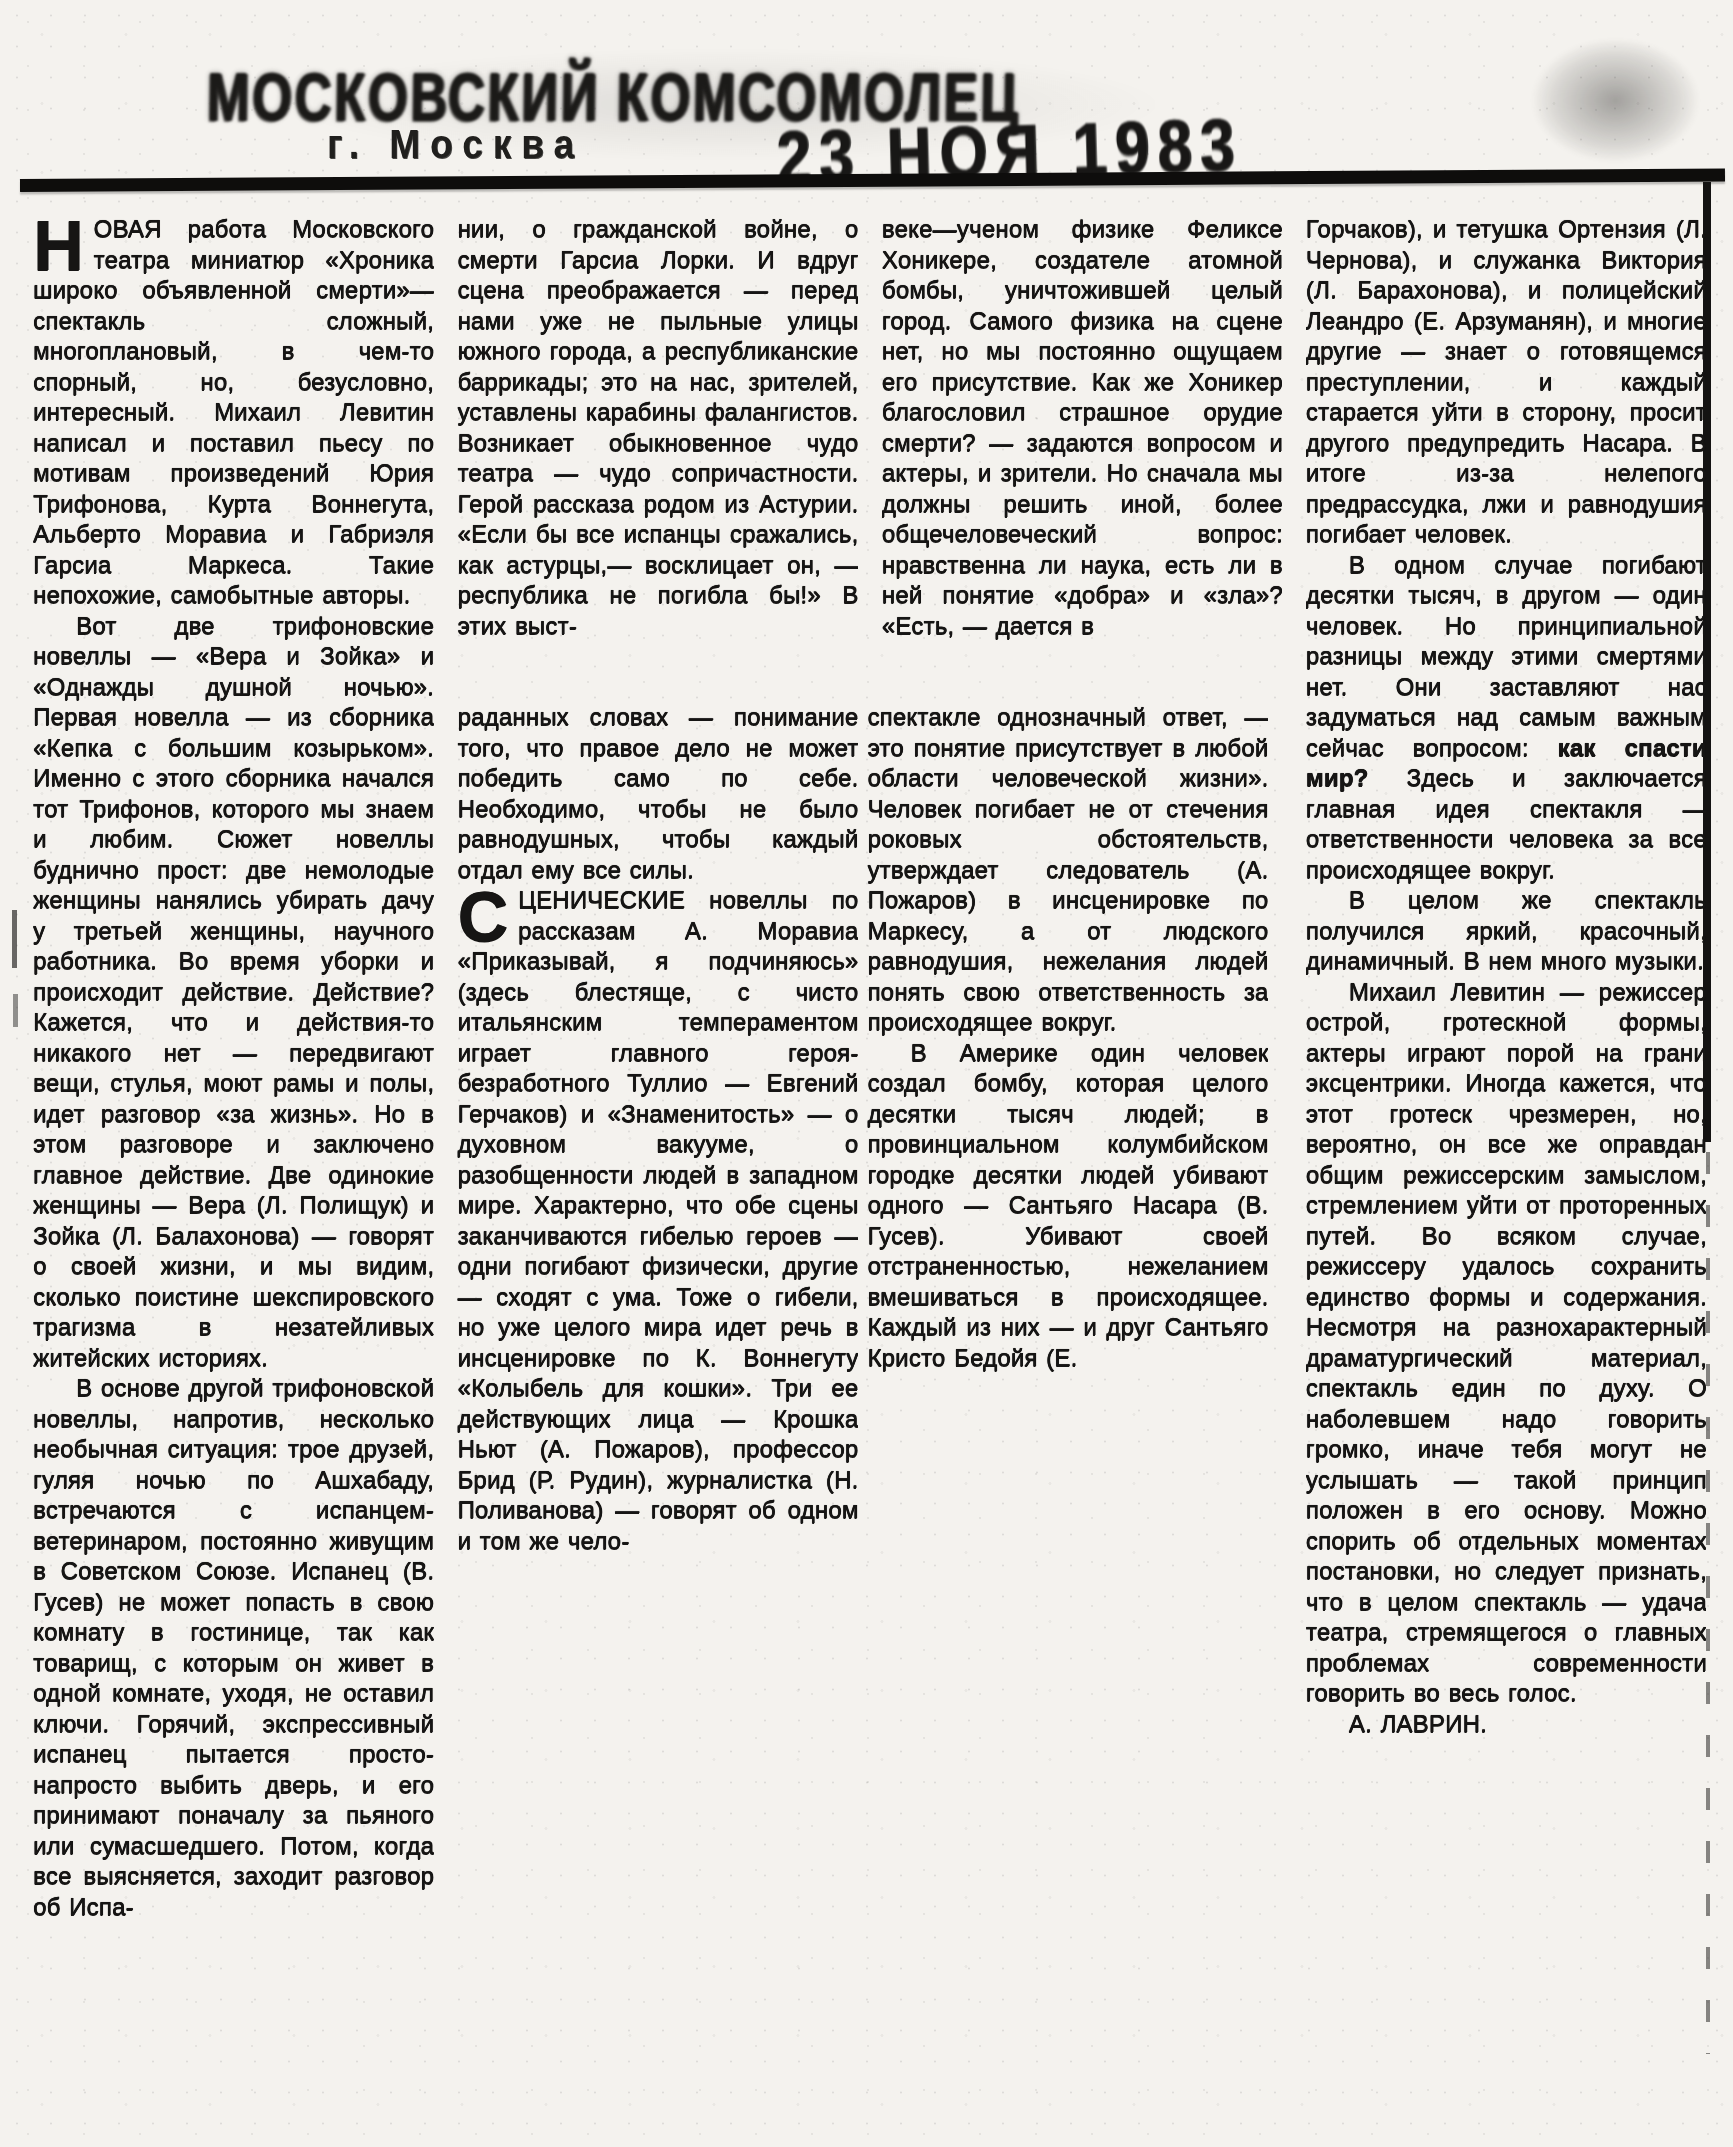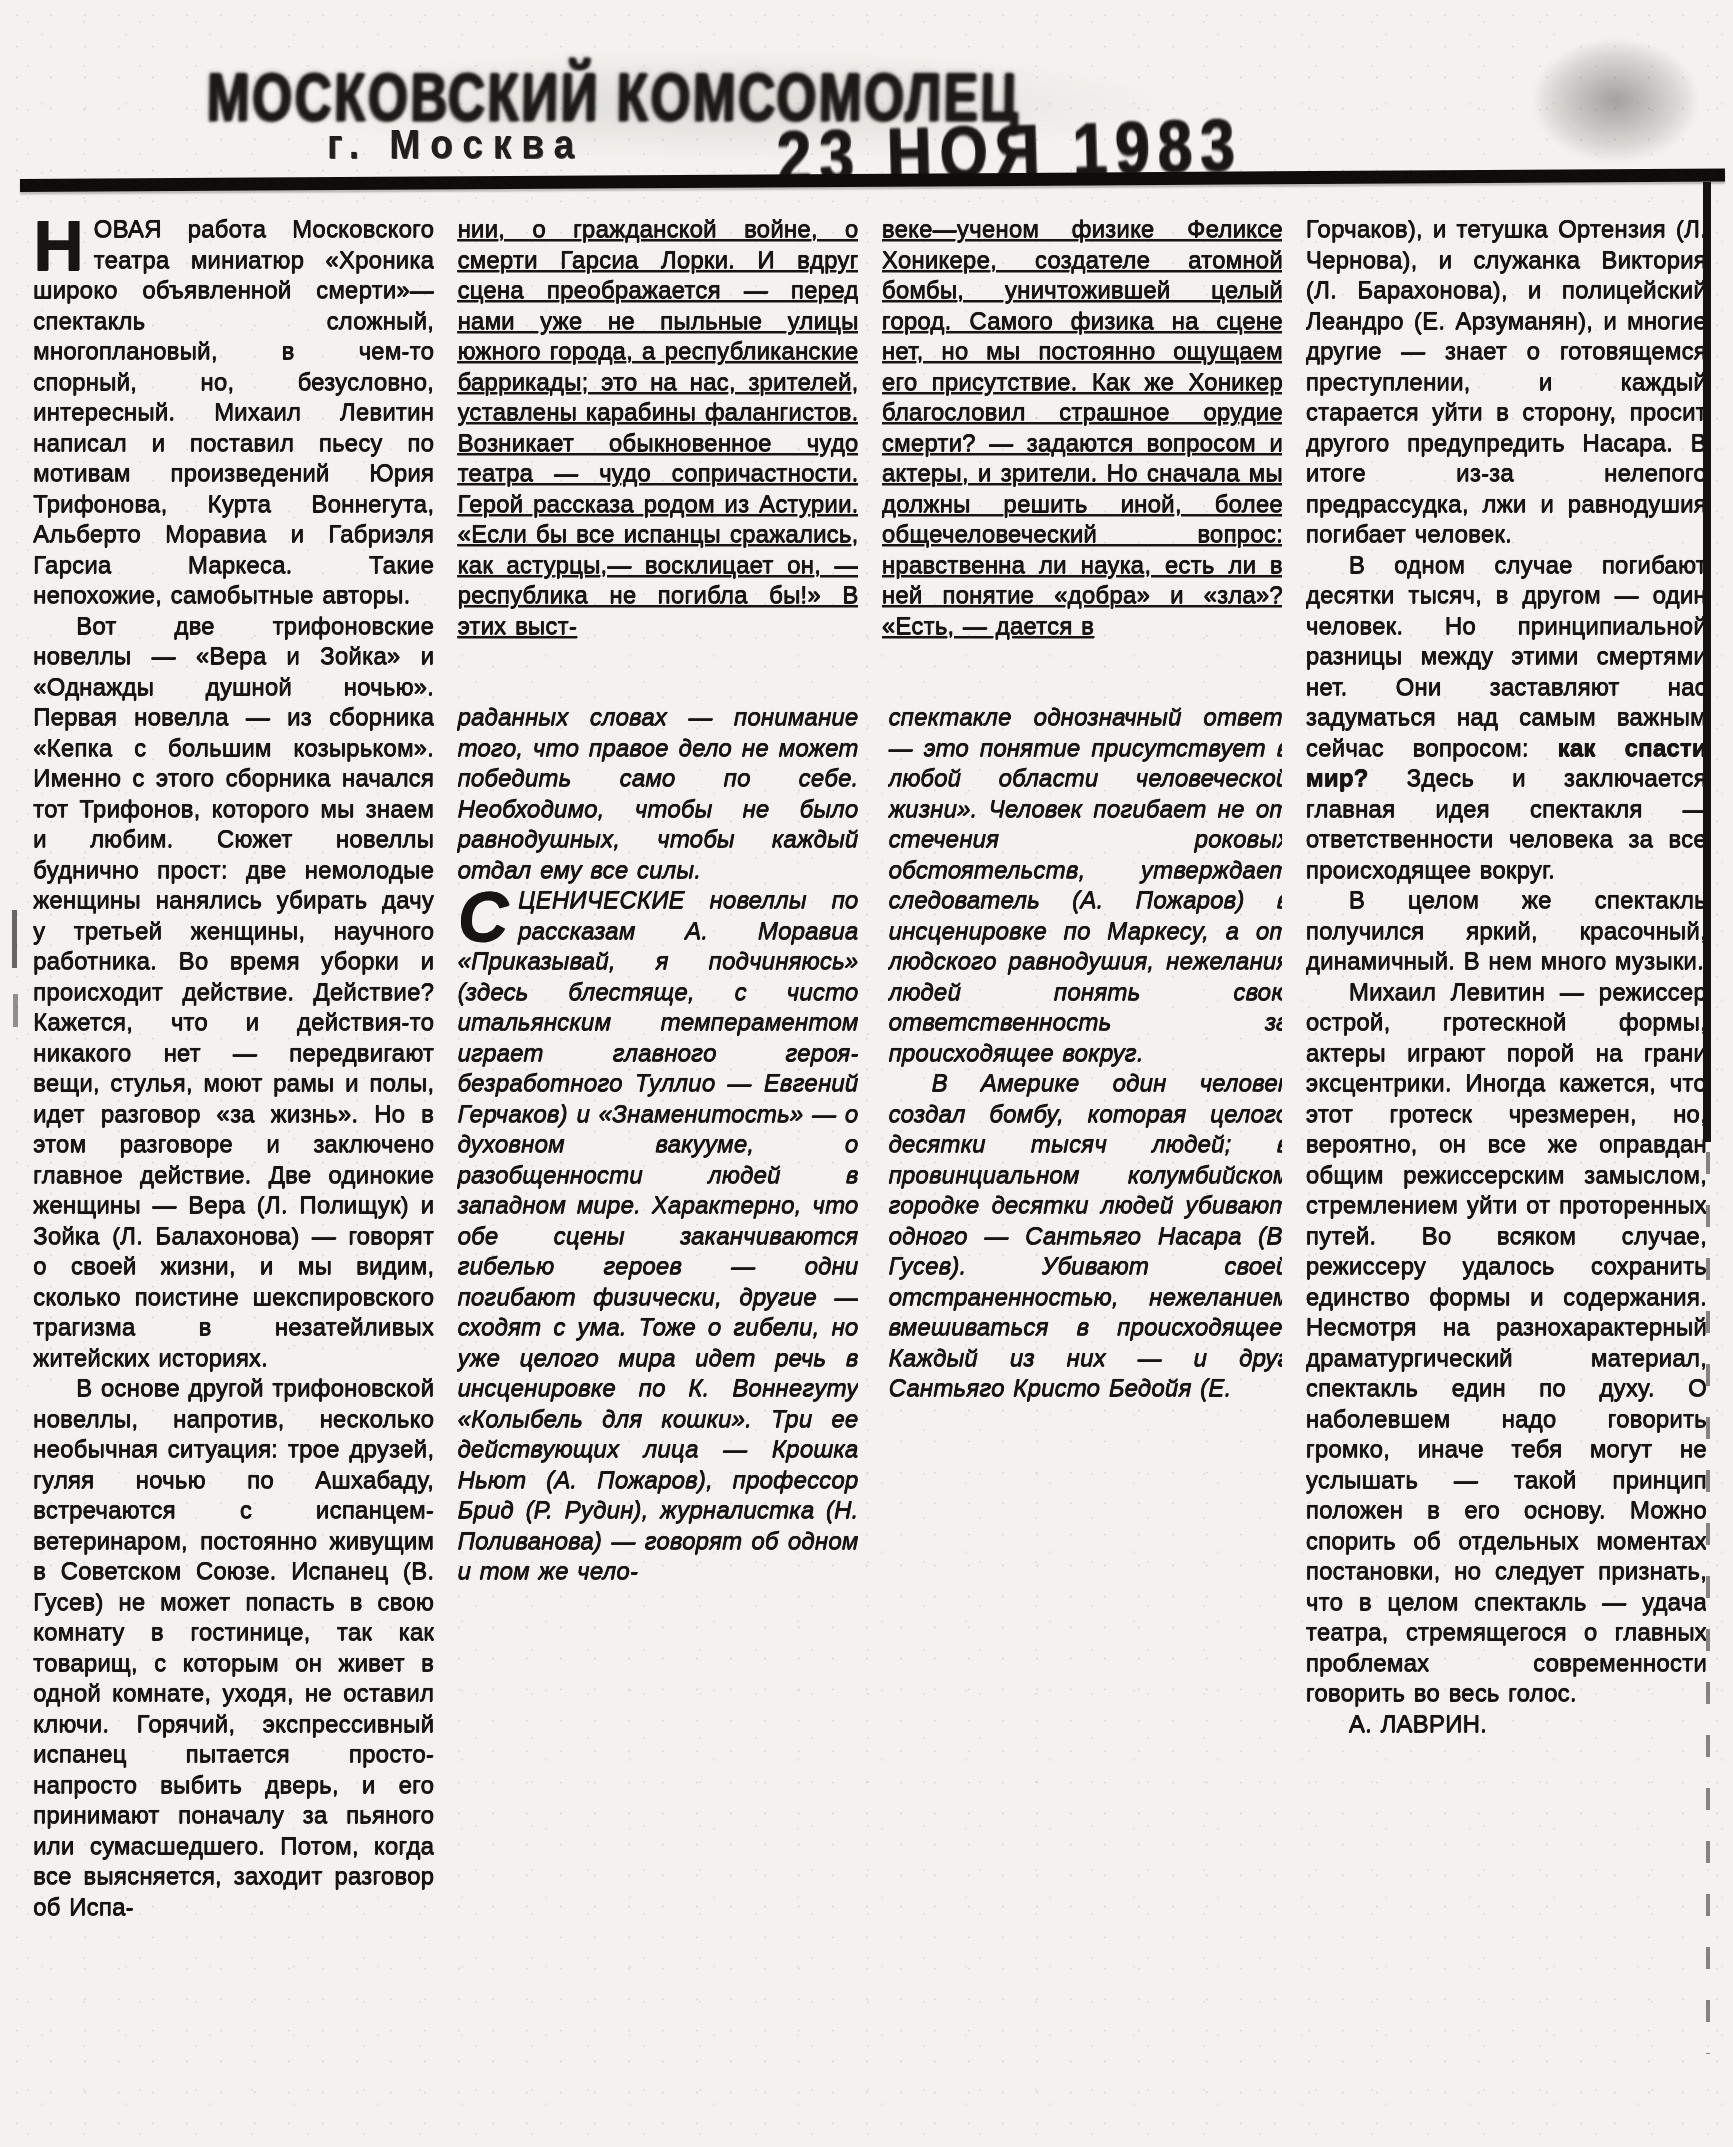--- a/index.html
+++ b/index.html
@@ -66,22 +66,22 @@
     position:absolute;left:33px;top:214px;width:1673px;height:1920px;overflow:hidden;
     display:grid;grid-template-columns:401px 825px 401px;column-gap:23.4px;
   }
   .article p{
     margin:0;font-size:24px;line-height:30.5px;text-align:justify;text-indent:43px;
     text-shadow:0.5px 0 0 currentColor, 0 0.5px 0 currentColor, 0 0 0.8px rgba(22,21,20,.6);
     letter-spacing:0.2px;word-spacing:1.7px;
   }
   .article p.cont{text-indent:0;}
   .col{overflow:hidden;}
-  .mid-top{display:grid;grid-template-columns:401px 401px;column-gap:23.4px;height:488px;overflow:hidden;text-decoration:underline;}
-  .mid-bottom{display:grid;grid-template-columns:401px 401px;column-gap:30px;overflow:hidden;font-style:italic;}
+  .mid-top{display:grid;grid-template-columns:401px 401px;column-gap:23.4px;height:488px;overflow:hidden;}
+  .mid-bottom{display:grid;grid-template-columns:401px 401px;column-gap:9px;overflow:hidden;}
   .drop-cap{
     float:left;font-size:70px;line-height:55px;font-weight:bold;
     margin:5px 10px 0 0;letter-spacing:0;
     text-shadow:0.8px 0 0 currentColor,0 0.8px 0 currentColor;
   }
   .bold-run{font-weight:bold;}
   
   .headline-box{
     margin:8.3px 0 22px 0;height:374px;position:relative;
     border:5px solid #191816;border-top-width:7.5px;

